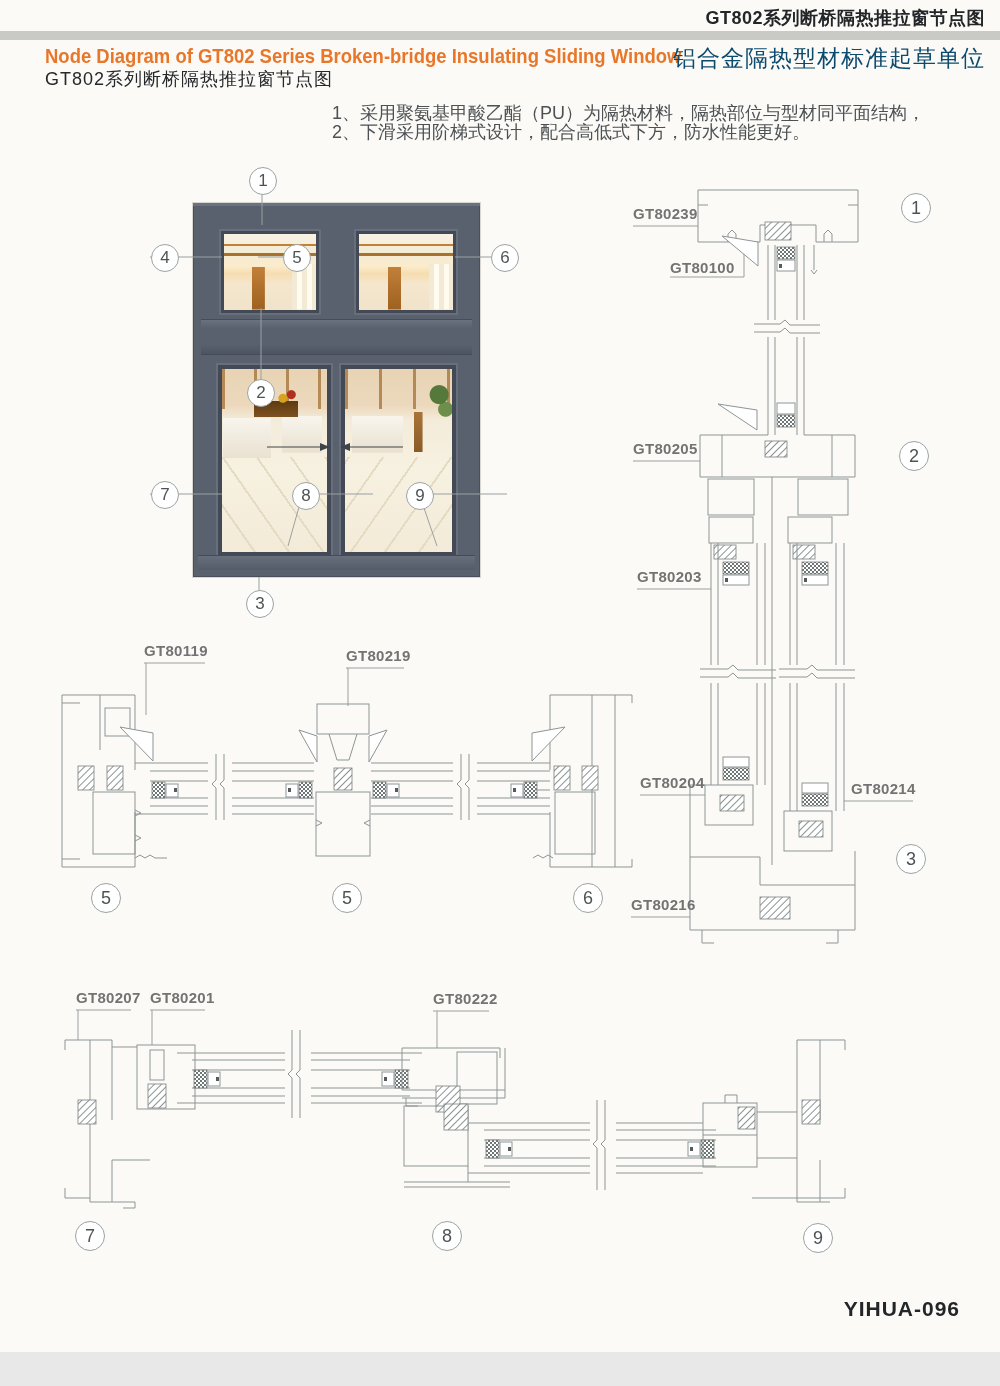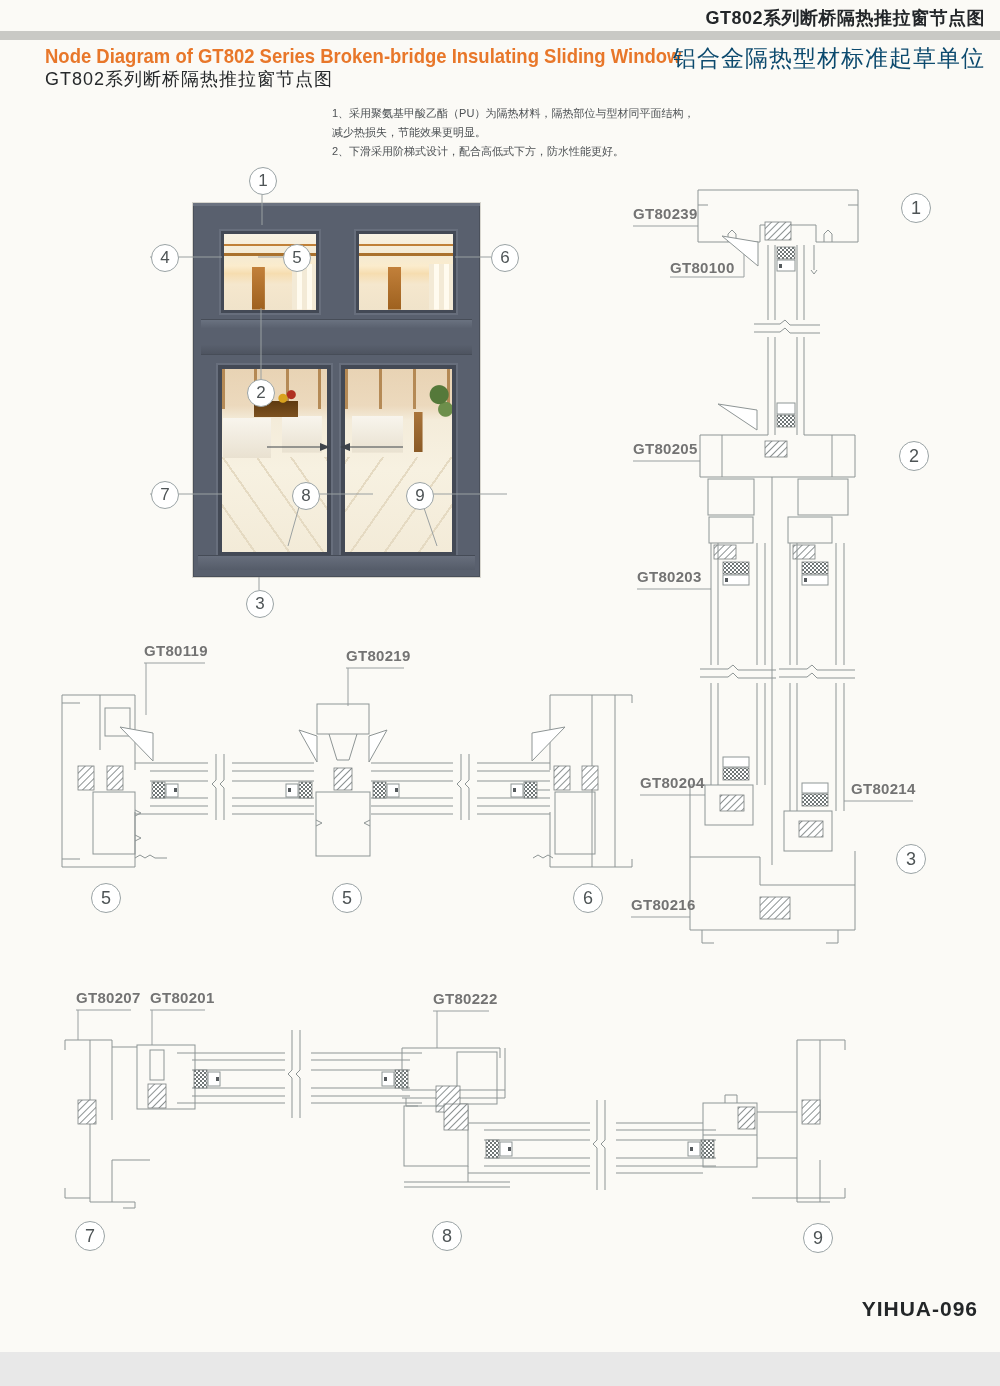--- a/index.html
+++ b/index.html
@@ -8,21 +8,21 @@
 
   
   .doc-title{position:absolute;right:15px;top:6px;font-size:18px;font-weight:600;color:#232629;letter-spacing:.5px;}
   .gray-bar{position:absolute;left:0;top:31px;width:1000px;height:9px;background:#c9c9c5;}
   .title-en{position:absolute;left:45px;top:44px;font-size:21px;font-weight:bold;color:#e8772a;
             white-space:nowrap;transform:scaleX(.88);transform-origin:left top;letter-spacing:0;}
   .title-cn{position:absolute;left:45px;top:67px;font-size:18px;font-weight:500;color:#26292b;letter-spacing:1px;}
   .org-subtitle{position:absolute;right:15px;top:43px;font-size:23px;font-weight:500;color:#0c4a6e;letter-spacing:1px;}
 
   
-  .notes{position:absolute;left:332px;top:104px;font-size:11px;line-height:19px;color:#4d5154;}
+  .notes{position:absolute;left:332px;top:104px;font-size:18px;line-height:19px;color:#4d5154;}
 
   
   .win{position:absolute;left:193px;top:203px;width:287px;height:374px;background:#59606e;
        box-shadow:inset 0 0 0 1px #4a505b, 0 0 0 1px #d8d6cf;z-index:1;}
   .win .topedge{position:absolute;left:0;top:0;width:100%;height:3px;background:#6b7280;}
   .pane{position:absolute;border:3px solid #434955;box-shadow:0 0 0 2px #676e7c;overflow:hidden;background:#f4ead6;}
   .pane.tl{left:28px;top:28px;width:92px;height:76px;}
   .pane.tr{left:163px;top:28px;width:94px;height:76px;}
   .pane.bl{left:25px;top:162px;width:105px;height:183px;border-width:4px;}
   .pane.br{left:148px;top:162px;width:107px;height:183px;border-width:4px;}
@@ -72,21 +72,21 @@
   svg.draw .wf{stroke:#8e9595;stroke-width:1;fill:#ffffff;}
   svg.draw .hx{stroke:#7a8181;stroke-width:.8;fill:url(#hd);}
   svg.draw .dx{stroke:#7a8181;stroke-width:.8;fill:url(#dd);}
   svg.draw .gap{fill:#fbfaf6;stroke:none;}
   svg.draw .mk{fill:#555a5d;stroke:none;}
   svg.draw .dk{stroke:#3f444b;stroke-width:1.2;fill:none;}
   svg.draw .dkf{fill:#3f444b;stroke:none;}
 
   
   .disclaimer{position:absolute;left:248px;top:1303px;font-size:15px;font-weight:600;color:#303437;letter-spacing:.5px;}
-  .page-code{position:absolute;right:22px;top:1297px;font-size:21px;font-weight:bold;color:#232628;letter-spacing:1px;margin-left:8px;}
+  .page-code{position:absolute;right:40px;top:1297px;font-size:21px;font-weight:bold;color:#232628;letter-spacing:1px;margin-left:8px;}
 </style>
 </head>
 <body>
 
 <div class="page">
 
   <svg width="0" height="0" style="position:absolute">
     <defs>
       <pattern id="hd" width="5" height="5" patternUnits="userSpaceOnUse" patternTransform="rotate(45)">
         <rect width="5" height="5" fill="#ffffff"></rect>
@@ -101,21 +101,20 @@
   </svg>
 
   <div class="doc-title">GT802系列断桥隔热推拉窗节点图</div>
   <div class="gray-bar"></div>
   <div class="title-en">Node Diagram of GT802 Series Broken-bridge Insulating Sliding Window</div>
   <div class="title-cn">GT802系列断桥隔热推拉窗节点图</div>
   <div class="org-subtitle">铝合金隔热型材标准起草单位</div>
 
   <div class="notes">
     <div>1、采用聚氨基甲酸乙酯（PU）为隔热材料，隔热部位与型材同平面结构，</div>
-    <div>减少热损失，节能效果更明显。</div>
     <div>2、下滑采用阶梯式设计，配合高低式下方，防水性能更好。</div>
   </div>
 
   <div class="win">
     <div class="topedge"></div>
     <div class="pane tl">
         <div class="photo photo-upper"></div>
       </div>
     <div class="pane tr">
         <div class="photo photo-upper"></div>

